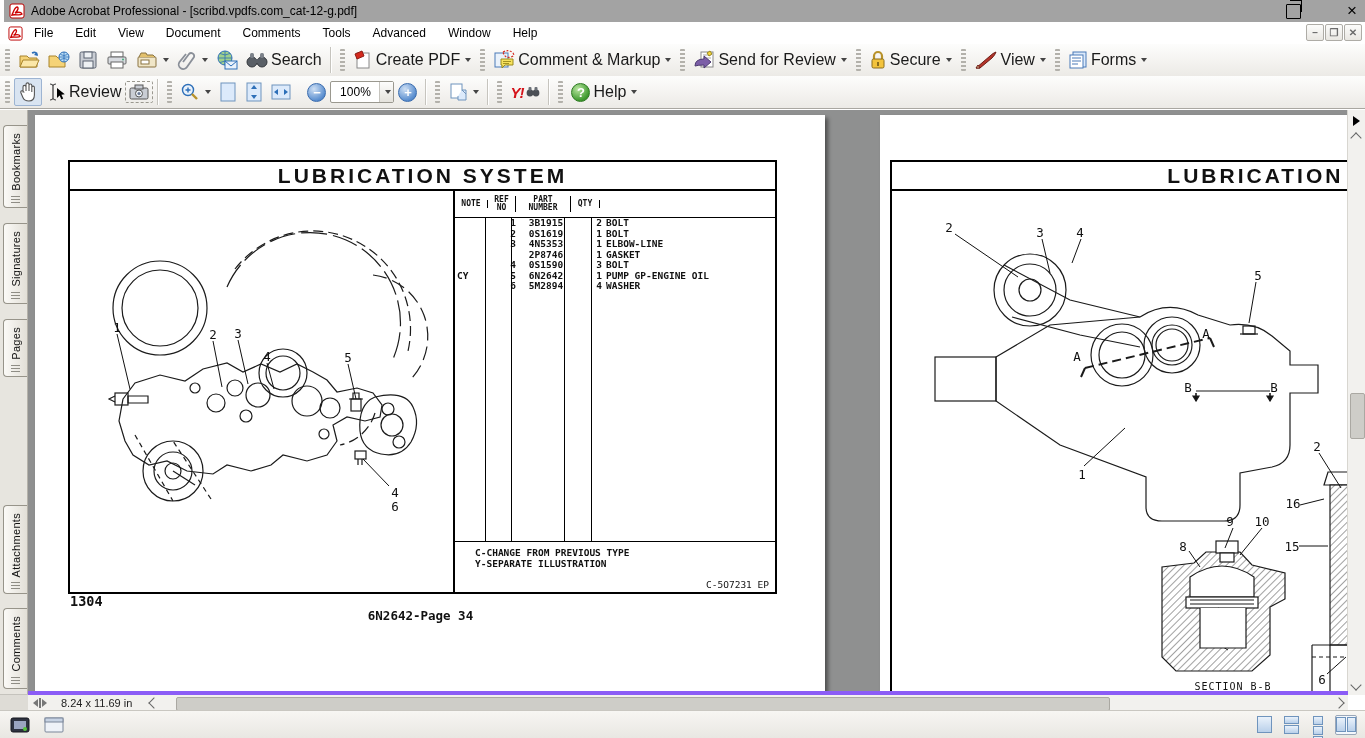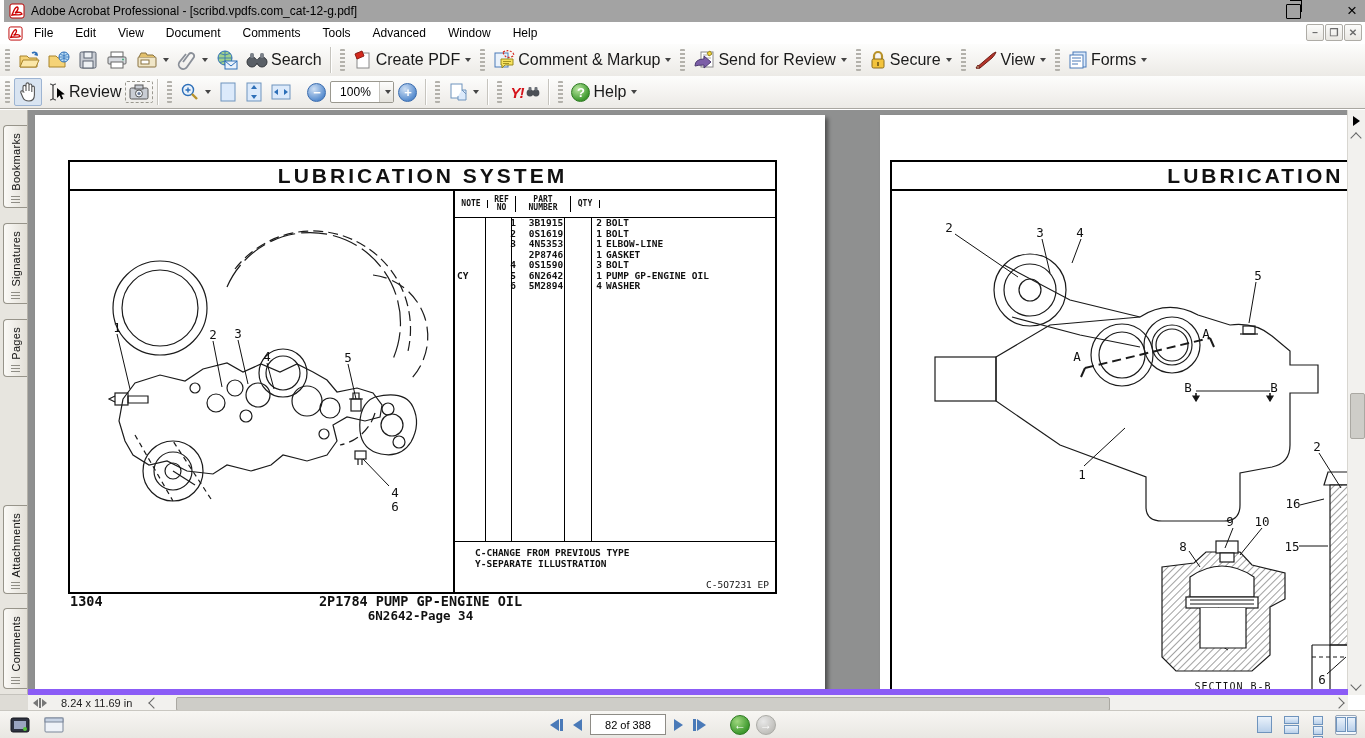--- a/index.html
+++ b/index.html
@@ -81,21 +81,21 @@
   
   .vscroll{position:absolute;right:0;top:110px;width:17px;bottom:43px;background:#f2f1ee;border-left:1px solid #d8d6d0}
   .tb-expand{position:absolute;right:1px;top:3px;width:15px;height:15px;display:flex;align-items:center;justify-content:center}
   .tb-expand .t{width:0;height:0;border-top:5px solid transparent;border-bottom:5px solid transparent;border-left:7px solid #000}
   .chev{width:7px;height:7px;border-left:1.6px solid #666;border-top:1.6px solid #666;position:absolute;left:4px}
   .chev.up{transform:rotate(45deg);top:24px}
   .chev.dn{transform:rotate(225deg);bottom:6px}
   .chev.lt{transform:rotate(-45deg)}
   .chev.rt{transform:rotate(135deg)}
   .vthumb{position:absolute;left:2px;width:13px;top:283px;height:44px;background:#cecdc8;border:1px solid #aaa8a2;border-radius:2px}
-  .hscroll{position:absolute;left:28px;right:17px;bottom:27px;height:16px;background:#f2f1ee;border-top:6px solid #8b5cf6;display:flex;align-items:center}
+  .hscroll{position:absolute;left:28px;right:17px;bottom:27px;height:16px;background:#f2f1ee;border-top:4px solid #8b5cf6;display:flex;align-items:center}
   .hs-split{width:18px;height:12px;margin-left:3px;display:flex;align-items:center;justify-content:center;gap:1px}
   .hs-split .b{width:0;height:0;border-top:4px solid transparent;border-bottom:4px solid transparent}
   .hs-split .b.l{border-right:5px solid #777}
   .hs-split .b.r{border-left:5px solid #777}
   .hs-split .m{width:2px;height:10px;background:#777}
   .hs-size{margin:0 14px 0 12px;font-size:11px;color:#222;white-space:nowrap}
   .hs-arrow{width:16px;height:14px;position:relative}
   .hs-arrow .chev{top:3px}
   .hthumb{position:absolute;left:148px;width:932px;top:2px;height:12px;background:#cecdc8;border:1px solid #aaa8a2;border-radius:2px}
   .corner{position:absolute;left:0;bottom:27px;width:28px;height:16px;background:#dedcd6;border-top:1px solid #c5c3bd}
@@ -559,21 +559,20 @@
     <span class="callout" style="left: 42px; top: 124px;">1</span>
         <span class="callout" style="left: 138px; top: 131px;">2</span>
         <span class="callout" style="left: 163px; top: 130px;">3</span>
         <span class="callout" style="left: 192px; top: 153px;">4</span>
         <span class="callout" style="left: 273px; top: 154px;">5</span>
         <span class="callout" style="left: 320px; top: 289px;">4</span>
         <span class="callout" style="left: 320px; top: 303px;">6</span>
       </div>
 
     <div class="pfoot-num mono">1304</div>
-    <div class="pfoot-title mono">2P1784 PUMP GP-ENGINE OIL</div>
     <div class="pfoot-sub mono">6N2642-Page 34</div>
   </div>
 
   <div class="page page-right">
     <div class="pbox" style="left:10px;top:45px;width:840px;height:930px">
       <div class="ptitle">LUBRICATION SYSTEM</div>
     </div>
 
     <svg class="abs" style="left:20px;top:90px" width="460" height="490" viewBox="0 0 460 490">
       <defs>
@@ -688,40 +687,20 @@
   <svg class="sb-icon" width="20" height="16" viewBox="0 0 20 16">
     <rect x="1" y="1" width="18" height="14" rx="2" fill="#2e3240" stroke="#14161e"></rect>
     <rect x="4" y="4" width="12" height="8" fill="#9aa4c0"></rect>
     <circle cx="15" cy="12" r="2" fill="#54c33c"></circle>
   </svg>
   <svg class="sb-icon" width="20" height="16" viewBox="0 0 20 16" style="margin-left:14px">
     <rect x="1" y="1" width="18" height="14" rx="1" fill="#eef2f8" stroke="#7a8699"></rect>
     <rect x="1" y="1" width="18" height="4" fill="#c7d3e4" stroke="#7a8699"></rect>
   </svg>
 
-  <div class="nav">
-    <div class="navgroup">
-        <span class="tri l"></span>
-        <span class="bar"></span>
-      </div>
-    <div class="navgroup">
-        <span class="tri l"></span>
-      </div>
-    <input readonly="" value="82 of 388" style="">
-    <div class="navgroup">
-        <span class="tri r"></span>
-      </div>
-    <div class="navgroup">
-        <span class="bar"></span>
-        <span class="tri r"></span>
-      </div>
-    <div style="width:10px"></div>
-    <div class="viewbtn back">←</div>
-    <div class="viewbtn fwd">→</div>
-  </div>
 
   <div class="layoutbtns">
     <div class="lay">
       <span class="pg" style="width:13px;height:15px"></span>
     </div>
     <div class="lay" style="flex-direction:column;gap:1px">
       <span class="pg" style="width:13px;height:7px"></span>
         <span class="pg" style="width:13px;height:7px"></span>
     </div>
     <div class="lay" style="flex-wrap:wrap;width:20px">

